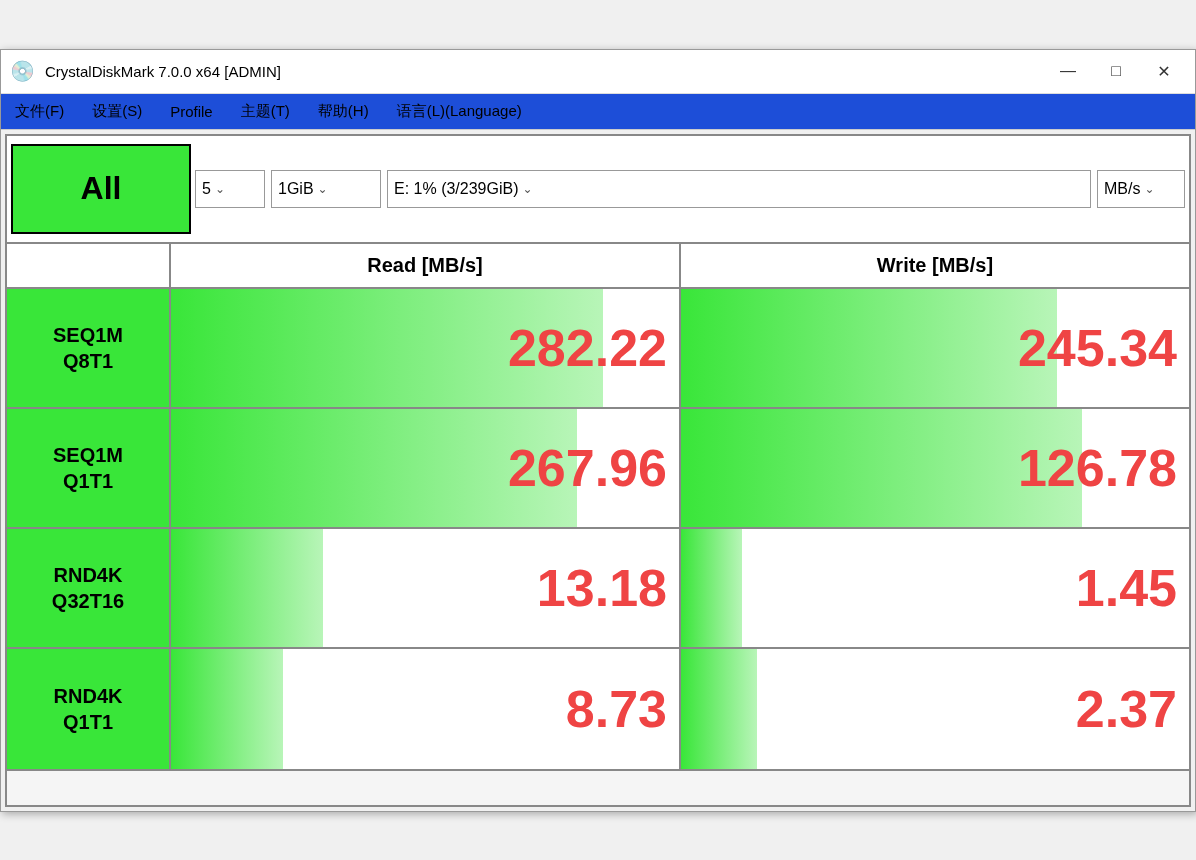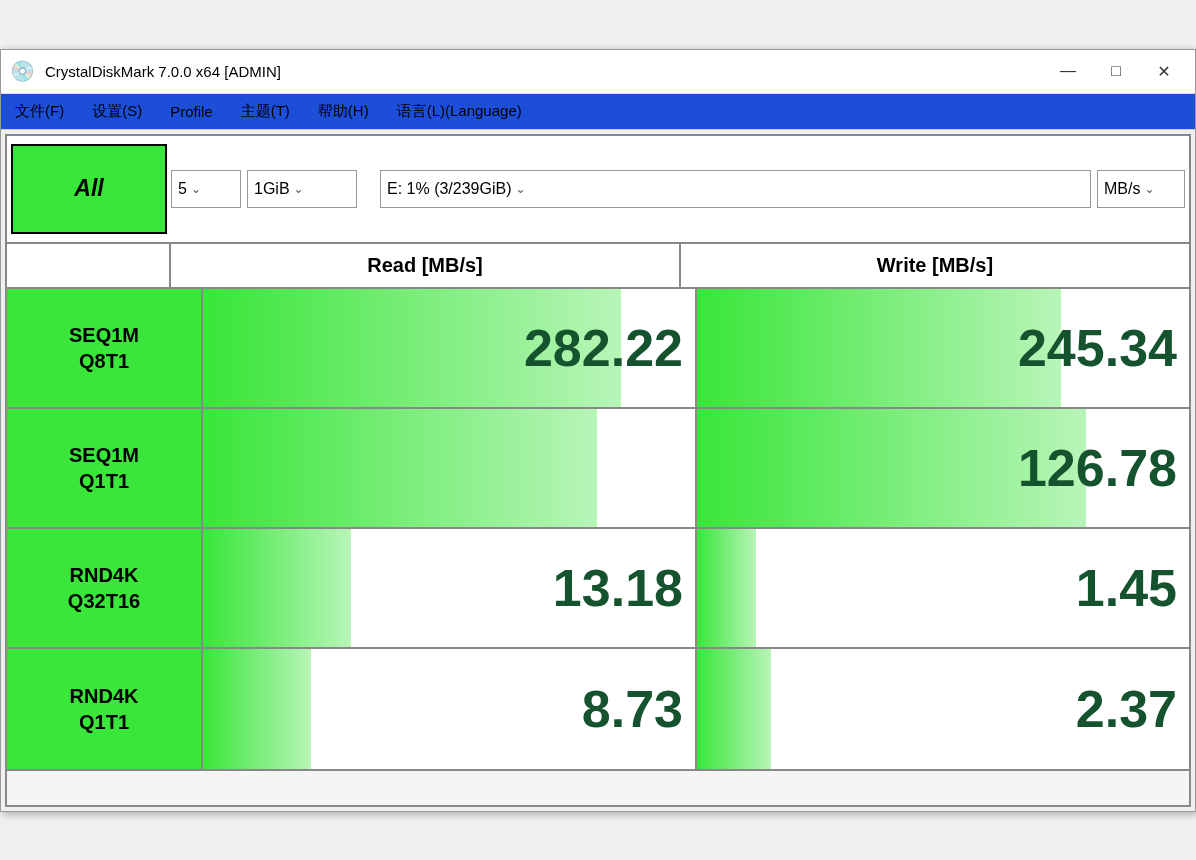--- a/index.html
+++ b/index.html
@@ -84,47 +84,46 @@
       display: flex;
       align-items: center;
       padding: 8px 4px;
       gap: 4px;
       border-bottom: 2px solid #888;
     }
 
     .all-btn {
       background: #39e639;
       border: 2px solid #000;
-      width: 156px;
+      width: 180px;
       height: 90px;
       display: flex;
       align-items: center;
       justify-content: center;
-      font-size: 23px;
+      font-size: 32px;
       font-weight: bold;
       cursor: pointer;
       flex-shrink: 0;
-      font-style: italic;
     }
 
     .dropdown {
       display: flex;
       align-items: center;
       border: 1px solid #999;
       background: white;
       height: 38px;
       padding: 0 6px;
       cursor: pointer;
       font-size: 16px;
       gap: 4px;
     }
 
     .dropdown-count { width: 70px; }
     .dropdown-size { width: 110px; }
-    .dropdown-drive { flex: 1; margin-left: 17px; }
+    .dropdown-drive { flex: 1; }
     .dropdown-unit { width: 88px; }
 
     .chevron { font-size: 12px; color: #555; }
 
     .header-row {
       display: flex;
       border-bottom: 2px solid #888;
     }
     .header-spacer {
       width: 164px;
@@ -142,21 +141,21 @@
     .header-cell:last-child { border-right: none; }
 
     .data-row {
       display: flex;
       border-bottom: 2px solid #888;
       height: 120px;
     }
     .data-row:last-child { border-bottom: none; }
 
     .row-label {
-      width: 196px;
+      width: 164px;
       flex-shrink: 0;
       background: #39e639;
       border-right: 2px solid #888;
       display: flex;
       align-items: center;
       justify-content: center;
       font-size: 20px;
       font-weight: bold;
       text-align: center;
       line-height: 1.3;
@@ -181,21 +180,21 @@
       bottom: 0;
       background: linear-gradient(to right, #39e639 0%, #b8f5b8 100%);
       z-index: 0;
     }
 
     .data-value {
       position: relative;
       z-index: 1;
       font-size: 52px;
       font-weight: bold;
-      color: #14532d;
+      color: #ef4444;
     }
 
     .statusbar {
       height: 36px;
       background: #f5f5f5;
       border-top: 2px solid #888;
     }
 
     
     .top-controls-inner {
@@ -272,20 +271,21 @@
       <div class="bar-bg" style="width:74%"></div>
       <span class="data-value">245.34</span>
     </div>
   </div>
         <div class="data-row">
     <div class="row-label">
       <span>SEQ1M<br>Q1T1</span>
     </div>
     <div class="data-cell">
       <div class="bar-bg" style="width:80%"></div>
+      <span class="data-value">267.96</span>
     </div>
     <div class="data-cell">
       <div class="bar-bg" style="width:79%"></div>
       <span class="data-value">126.78</span>
     </div>
   </div>
         <div class="data-row">
     <div class="row-label">
       <span>RND4K<br>Q32T16</span>
     </div>

